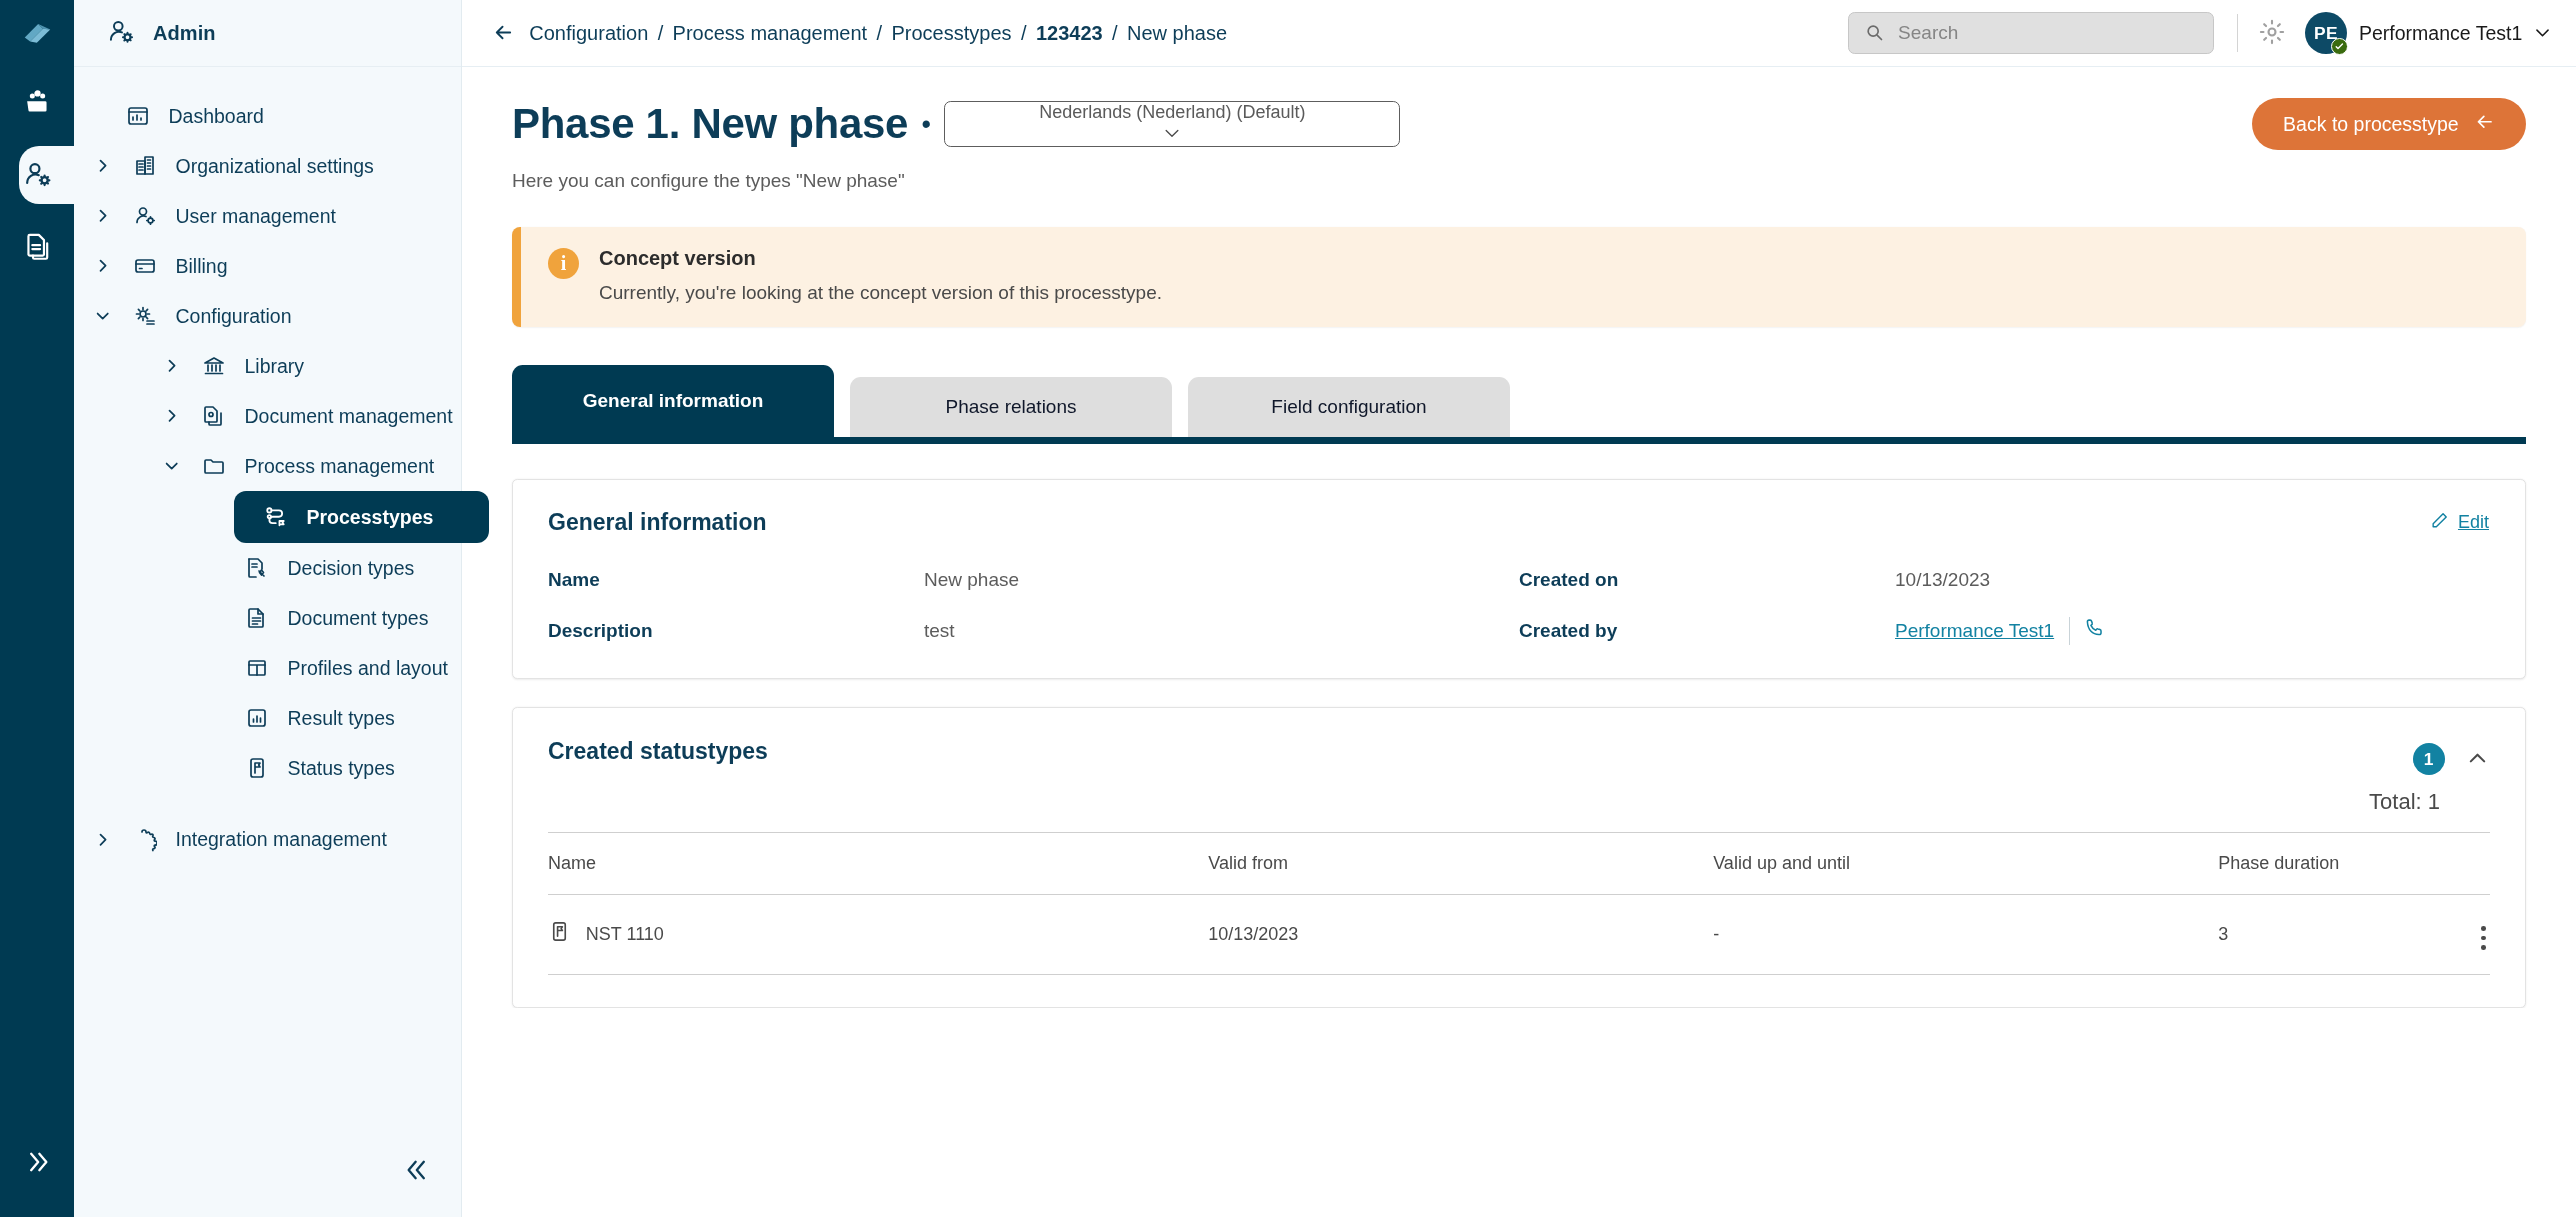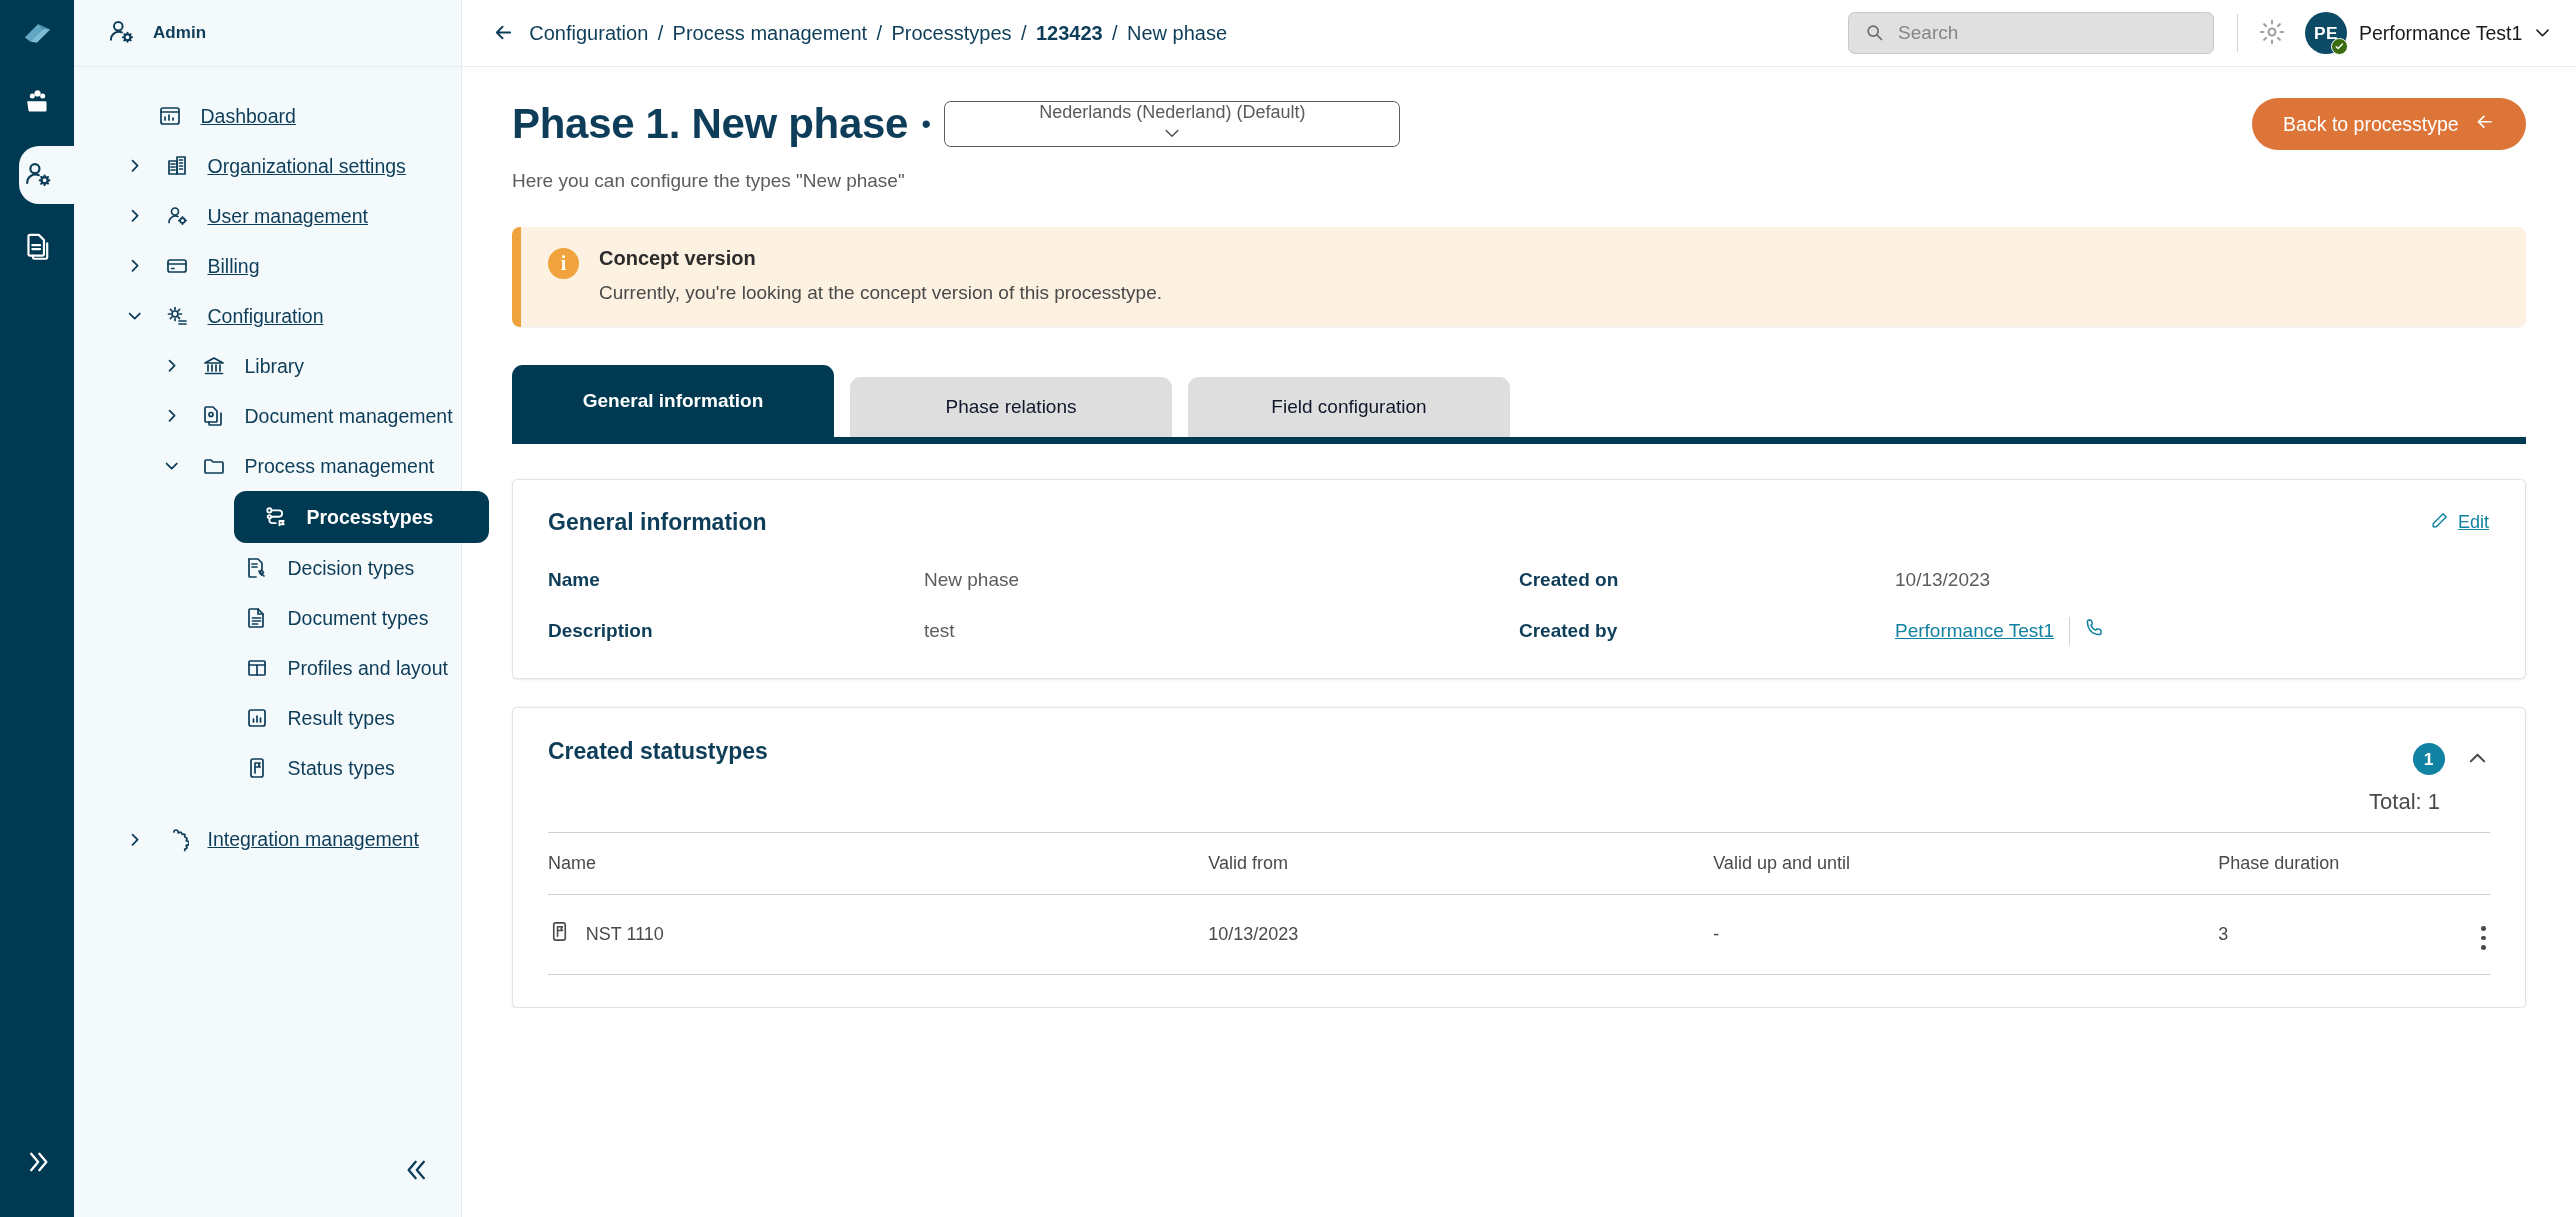--- a/index.html
+++ b/index.html
@@ -50,36 +50,36 @@
     background: #f4f9fc;
     border-right: 0.7px solid #e2ebf0;
     position: relative;
     padding-top: 0;
   }
   .sidebar-head {
     height: 67px; display: flex; align-items: center;
     gap: 17.4px; padding-left: 32px;
     border-bottom: 0.7px solid #e6eef3;
   }
-  .sidebar-head .label { font-size: 17px; font-weight: 700; color: #0d3d58; letter-spacing: 0.1px; }
+  .sidebar-head .label { font-size: 20px; font-weight: 700; color: #0d3d58; letter-spacing: 0.1px; }
   .nav { padding: 24px 0 0 0; }
   .nav-item {
     display: flex; align-items: center;
     height: 50px;
     padding-left: 48px;
     gap: 16px;
     font-size: 19.5px;
     color: #0d3d58;
     cursor: pointer;
     position: relative;
   }
   .nav-item .chev { width: 23px; display:flex; align-items:center; justify-content:center; flex:0 0 23px; margin-left:-32px; }
   .nav-item .nic { width: 29.5px; display: flex; align-items: center; justify-content: center; flex: 0 0 29.5px; }
   .nav-item .txt { white-space: nowrap; }
-  .nav-item.lvl0 { padding-left: 81px; text-decoration: underline; }
+  .nav-item.lvl0 { padding-left: 49px; }
   .nav-item.lvl1 { padding-left: 118px; }
   .nav-item.lvl2 { padding-left: 168px; }
   .nav-item.active-pill {
     margin-left: 160px;
     width: 255px;
     background: #003a52;
     color: #ffffff;
     border-radius: 12px;
     padding-left: 27px;
     font-weight: 700;

